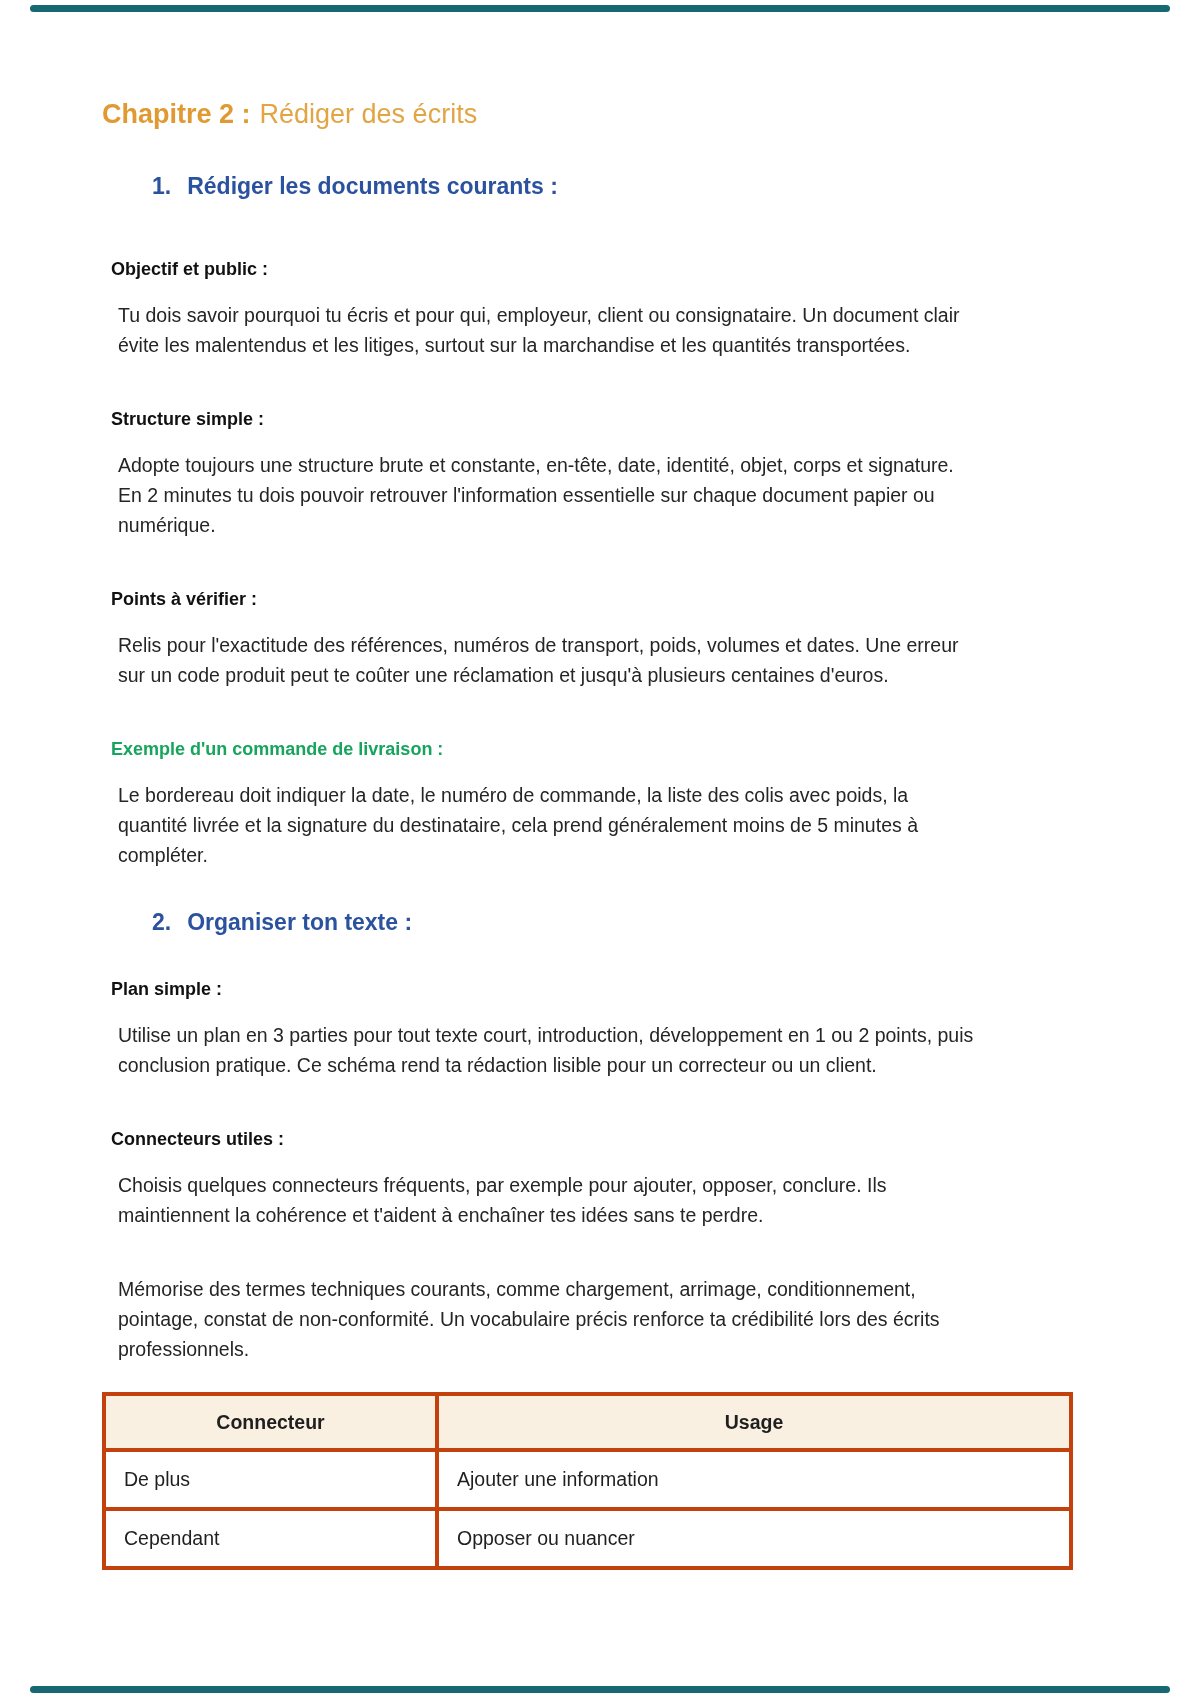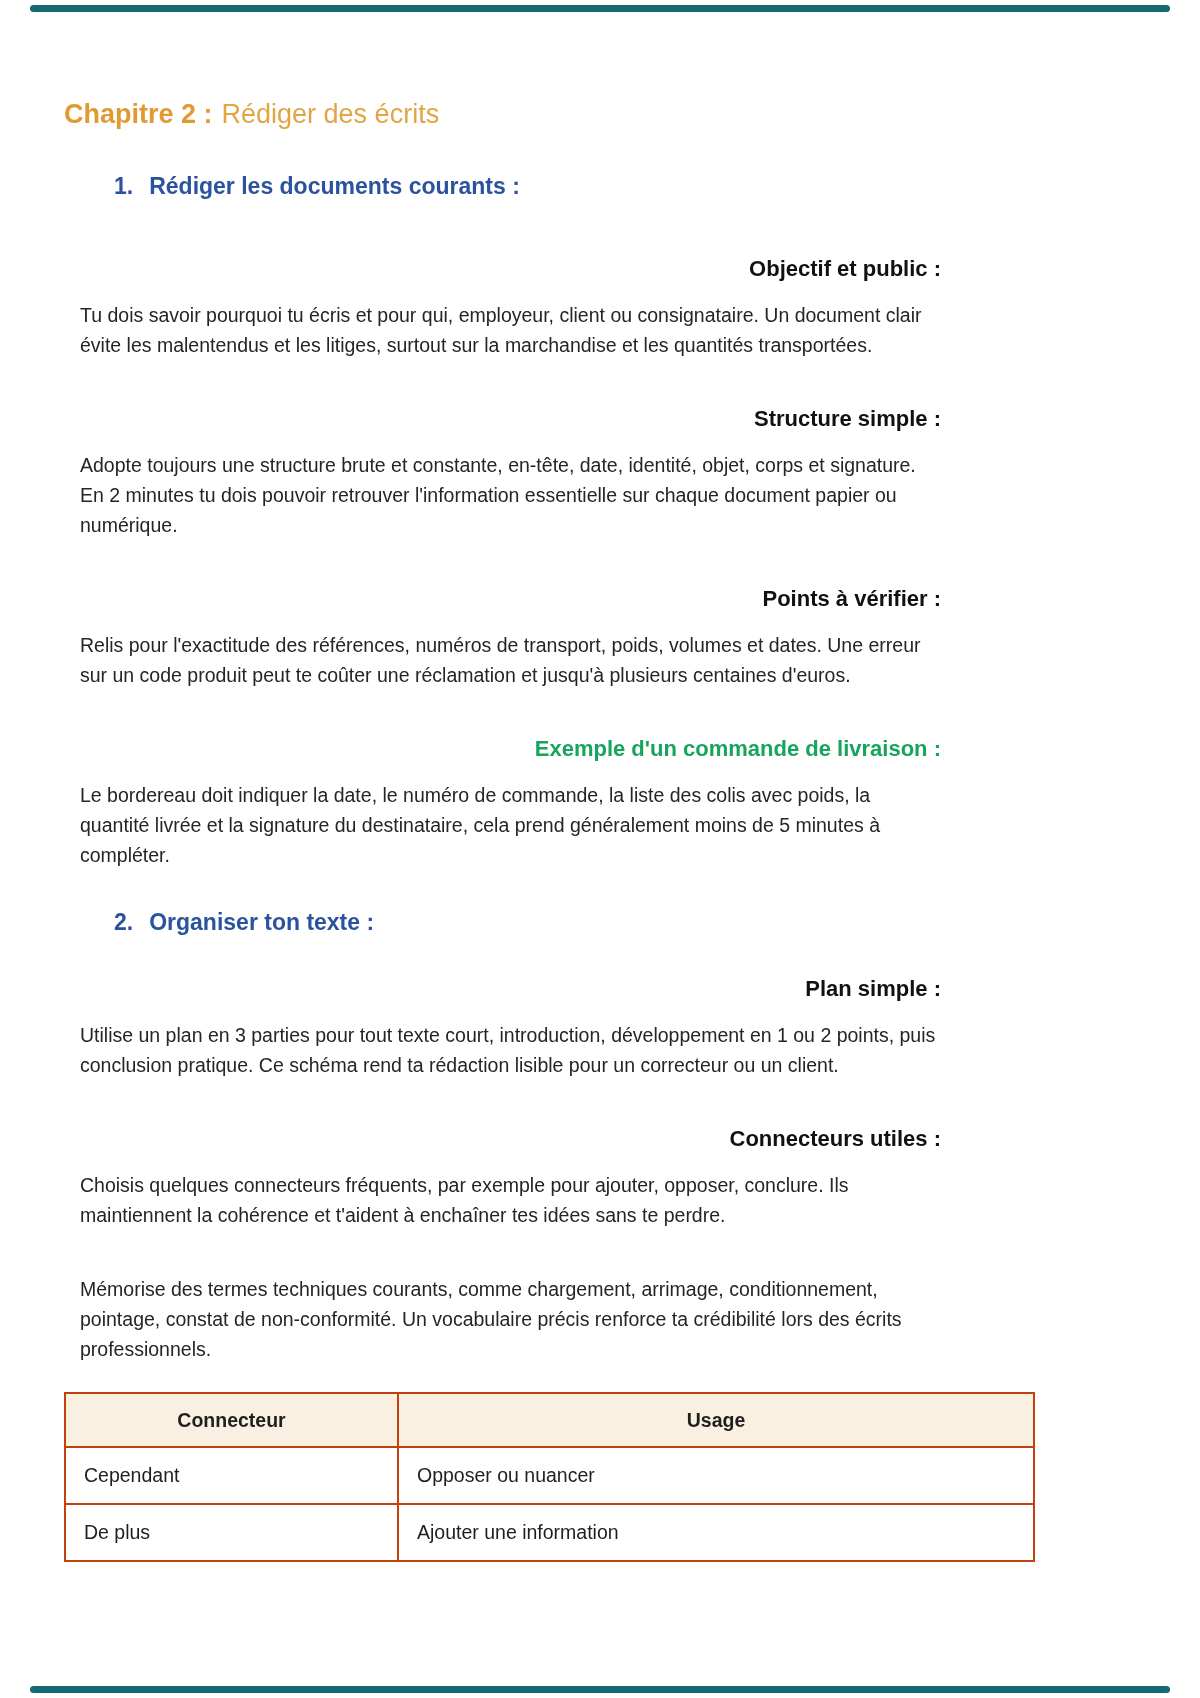--- a/index.html
+++ b/index.html
@@ -13,21 +13,21 @@
   }
   .edge-bar {
     position: absolute; left: 30px; right: 30px; height: 7px;
     background: #176873; border-radius: 4px;
   }
   .edge-bar.top { top: 5px; }
   .edge-bar.bottom { bottom: 5px; }
 
   .content {
     position: relative;
-    padding: 96px 119px 0 64px;
+    padding: 96px 119px 0 102px;
   }
 
   .chapter-title {
     font-size: 27px; line-height: 36px;
     color: #e3a039;
     margin: 0;
   }
   .chapter-title .label { font-weight: 700; color: #e09a31; margin-right: 9px; }
   .chapter-title .rest  { font-weight: 400; color: #e2a544; }
 
@@ -41,38 +41,37 @@
   .section-heading.second { margin-top: 36px; }
 
   .block {
     margin: 44px 0 0 0;
     font-size: 19.5px; line-height: 30px;
     max-width: 893px;
   }
   .block.first { margin-top: 52px; }
   .block.after-section { margin-top: 36px; }
   .block h3 {
-    margin: 16px; font-size: 22px; line-height: 30px; font-weight: 700;
+    margin: 9px; font-size: 18px; line-height: 30px; font-weight: 700;
     color: #111111;
-    text-align: right;
   }
   .block h3.green { color: #17a55e; }
   .block p { margin: 16px; color: #252525; }
 
   table.connector-table {
     border-collapse: collapse;
     margin-top: 28px;
     width: 971px;
     table-layout: fixed;
     font-size: 19.5px;
     color: #1f1f1f;
   }
   .connector-table col.c1 { width: 333px; }
   .connector-table th, .connector-table td {
-    border: 2px solid #c2410c;
+    border: 4px solid #c2410c;
   }
   .connector-table th {
     background: #f9f0e1;
     height: 50px;
     font-weight: 700;
     text-align: center;
     vertical-align: middle;
   }
   .connector-table td {
     height: 53px;
@@ -141,25 +140,25 @@
         <col class="c2">
       </colgroup>
     <thead>
       <tr>
         <th>Connecteur</th>
         <th>Usage</th>
       </tr>
     </thead>
     <tbody>
       <tr>
+        <td>De plus</td>
+        <td>Ajouter une information</td>
+      </tr>
+      <tr>
         <td>Cependant</td>
         <td>Opposer ou nuancer</td>
-      </tr>
-      <tr>
-        <td>De plus</td>
-        <td>Ajouter une information</td>
       </tr>
     </tbody>
   </table>
 
 </div>
 
 <div class="edge-bar bottom"></div>
 
 </body></html>

